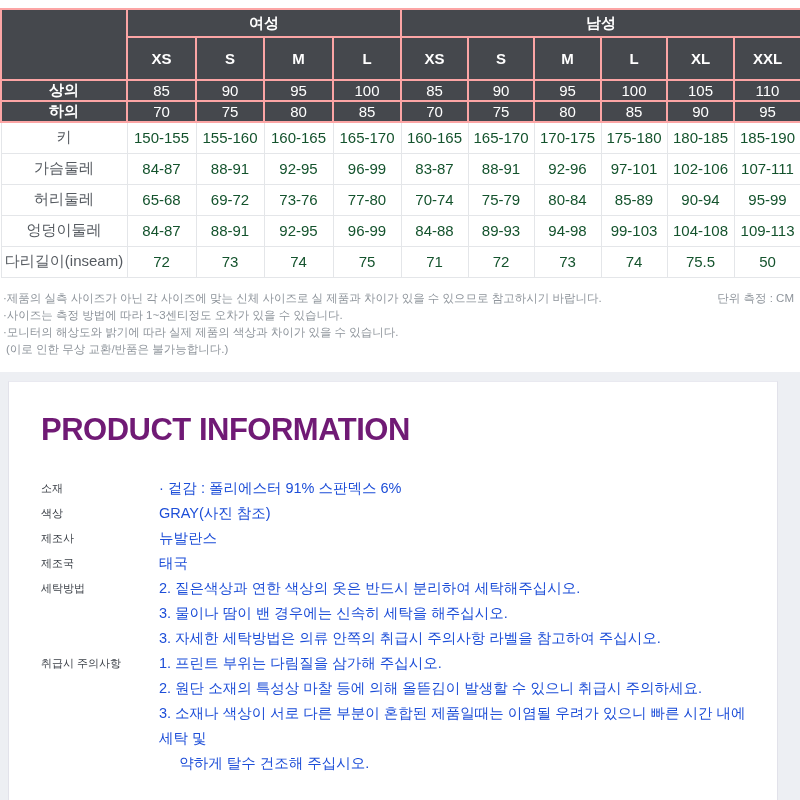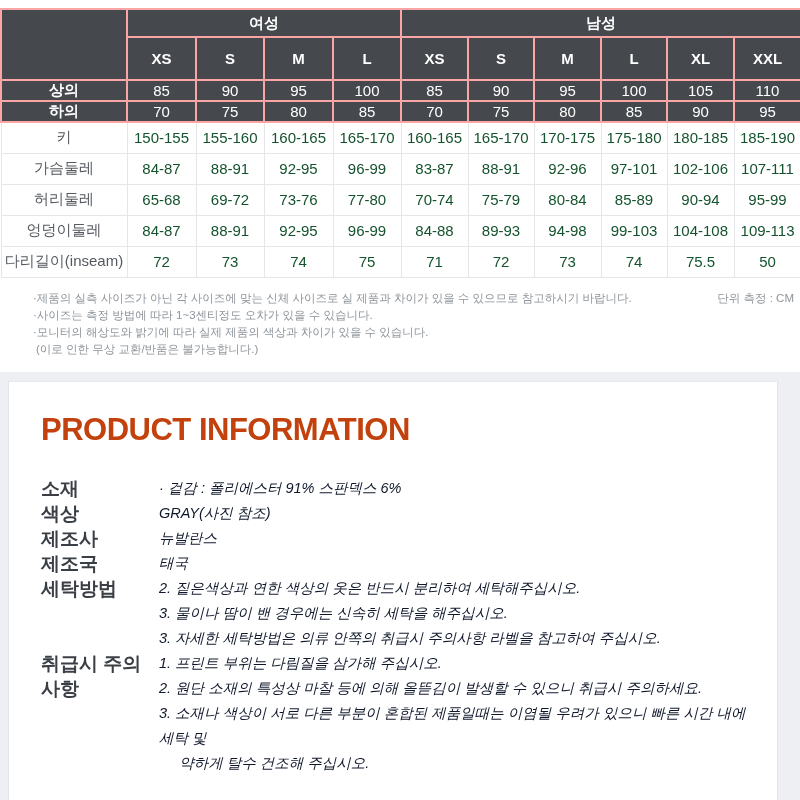--- a/index.html
+++ b/index.html
@@ -12,37 +12,37 @@
   .cell-dark { background:#45484d; color:#ffffff; border:2px solid #fca5a5; font-size:15px; }
   .cell-dark.bold { font-weight:bold; }
   .cell-light { background:#ffffff; border:1px solid #e4e6e9; font-size:15px; color:#14532d; }
   .cell-light.rowlabel { color:#555a60; }
   tr.h-group  th { height:28px; }
   tr.h-sizes  th { height:43px; }
   tr.dark-row td { height:20px; }
   tr.body-row td { height:31px; }
 
   
-  .notes { margin-top:12px; padding:0 6px 0 3px; font-size:11.5px; line-height:17px; color:#8e949b;margin-left:30px; }
+  .notes { margin-top:12px; padding:0 6px 0 3px; font-size:11.5px; line-height:17px; color:#8e949b; }
   .notes-first { display:flex; justify-content:space-between; }
   .note-cont { padding-left:3px; }
   .unit { white-space:nowrap; color:#8e949b; }
 
   
   .band { height:9px; background:#edeff3; margin-top:14px; }
   .lower { background:#edeff3; padding:0 22px 0 8px; height:420px; }
   .card { background:#ffffff; border-left:1px solid #e2e2ea; border-right:1px solid #e2e2ea;
           border-top:1px solid #e9e9f0; height:100%; padding:26px 18px 10px 32px; }
 
-  .pi-title { font-size:31px; font-weight:800; color:#c2410c; letter-spacing:-0.5px; margin:4px 0 28px 0; }
+  .pi-title { font-size:31px; font-weight:800; color:#701a75; letter-spacing:-0.5px; margin:4px 0 28px 0; }
 
   .info-row { display:flex; align-items:flex-start; }
-  .info-label { flex:none; width:118px; font-size:19px; font-weight:bold; color:#3a3f46; line-height:25px; }
+  .info-label { flex:none; width:118px; font-size:11px; font-weight:normal; color:#3a3f46; line-height:25px; }
   .info-values { flex:1; }
-  .info-line { font-size:14.5px; color:#0f172a; line-height:25px; white-space:pre-wrap;font-style:italic; }
+  .info-line { font-size:14.5px; color:#1d4ed8; line-height:25px; white-space:pre-wrap; }
 </style>
 </head>
 <body>
 
 <table class="size-table">
   <colgroup>
     <col style="width:126px">
     <col style="width:69px">
       <col style="width:68px">
       <col style="width:69px">

